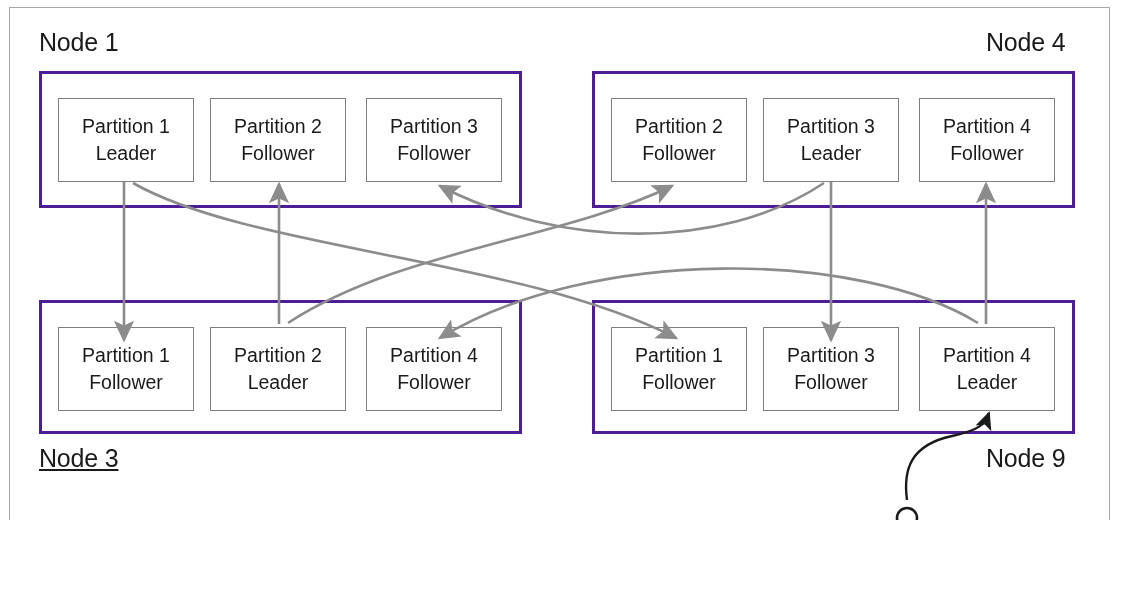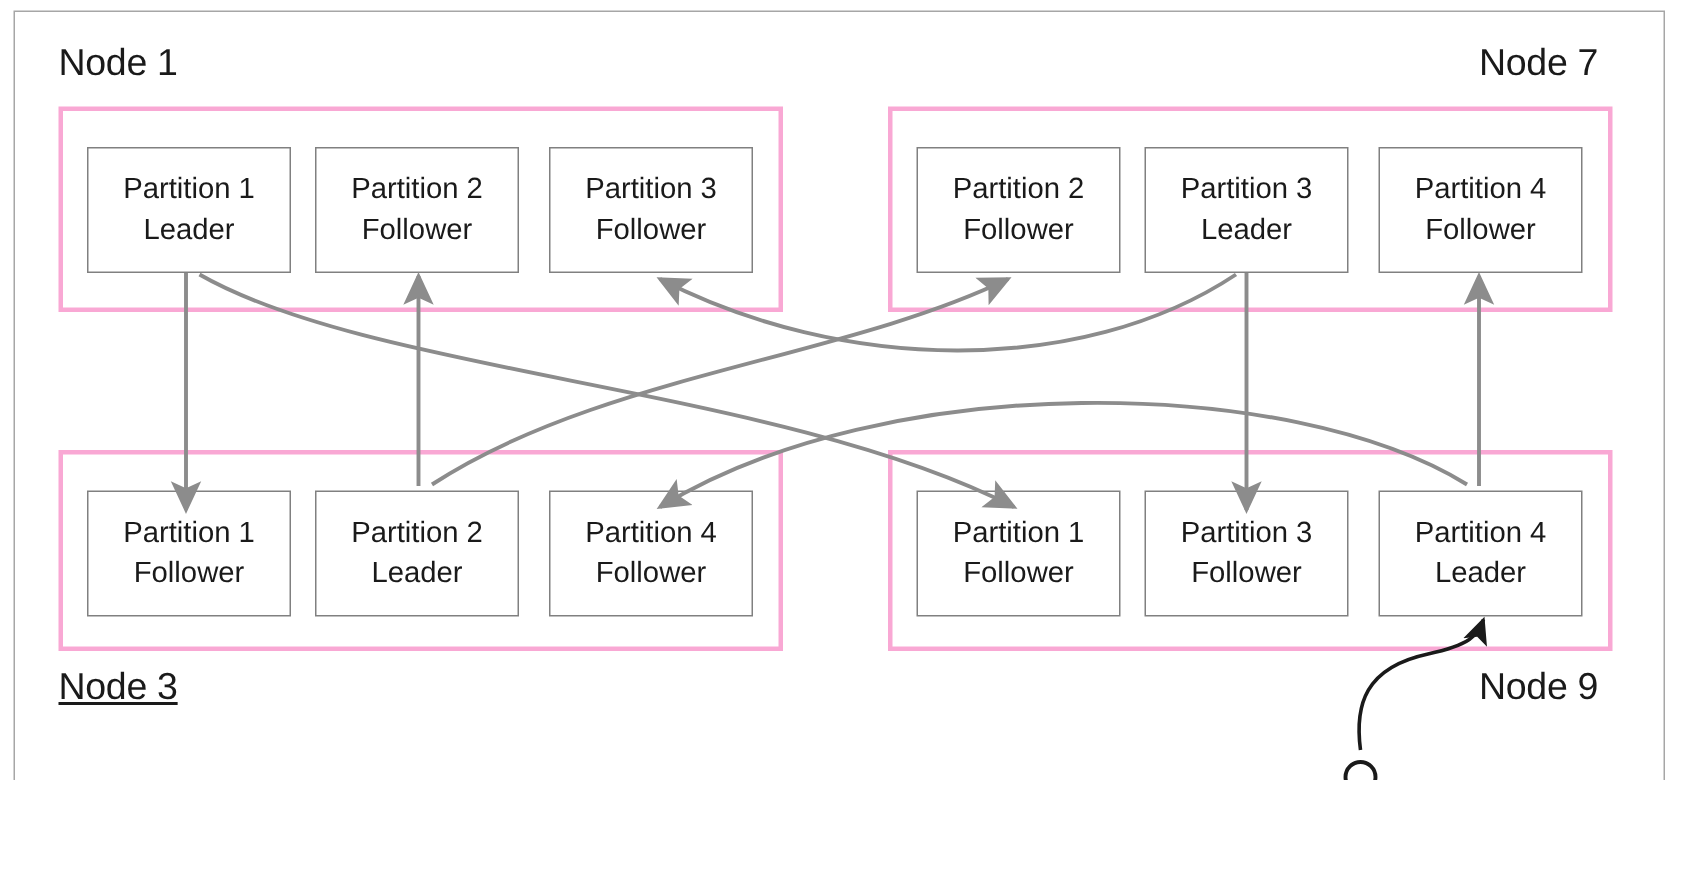--- a/index.html
+++ b/index.html
@@ -21,21 +21,21 @@
     position: absolute;
     left: 9px;
     top: 7px;
     width: 1101px;
     height: 580px;
     border: 1.5px solid #a6a6a6;
     box-sizing: border-box;
   }
   .node-box {
     position: absolute;
-    border: 3px solid #f9a8d4;
+    border: 3px solid #4c1d95;
     box-sizing: border-box;
     background: transparent;
   }
   .node-label {
     position: absolute;
     font-size: 25px;
     color: #1a1a1a;
     letter-spacing: -0.2px;
     white-space: nowrap;
     font-family: "Liberation Sans", sans-serif;
@@ -85,21 +85,21 @@
 </style>
 </head>
 <body>
 
 <div id="canvas">
 
   <div class="outer-frame"></div>
 
   <div class="node-label" style="left:39px; top:28px;">Node 1</div>
 
-  <div class="node-label" style="left:986px; top:28px;">Node 7</div>
+  <div class="node-label" style="left:986px; top:28px;">Node 4</div>
 
   <div class="node-label" style="left:39px; top:444px;text-decoration:underline;">Node 3</div>
 
   <div class="node-label" style="left:986px; top:444px;">Node 9</div>
 
   <div class="node-box" style="left:39px; top:71px; width:483px; height:137px;">
     <div class="partition-box" style="left:16px; top:24px; width:136px; height:84px;">
       <span class="pline">Partition 1</span>
       <span class="pline">Leader</span>
     </div>

